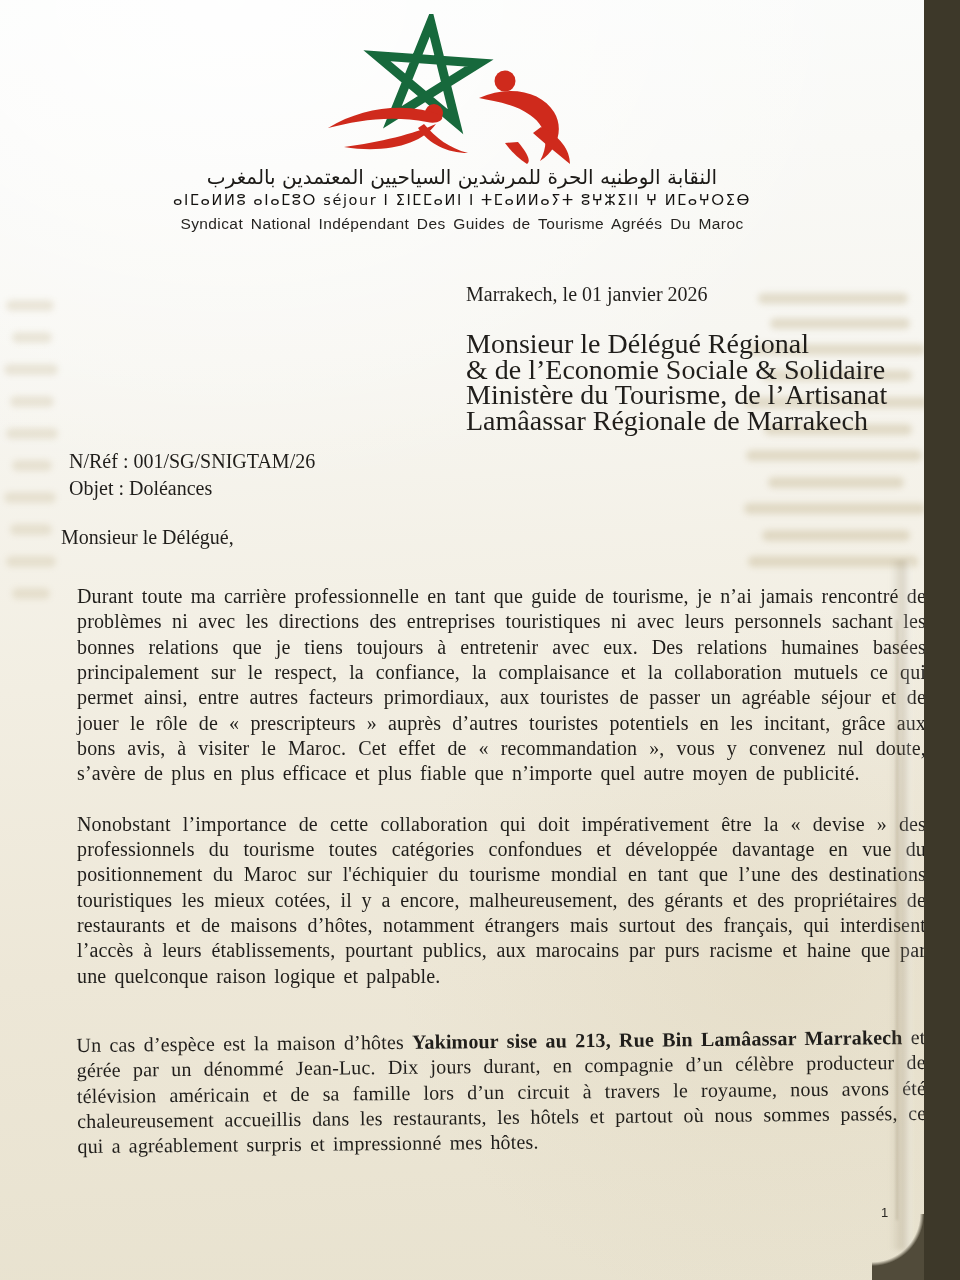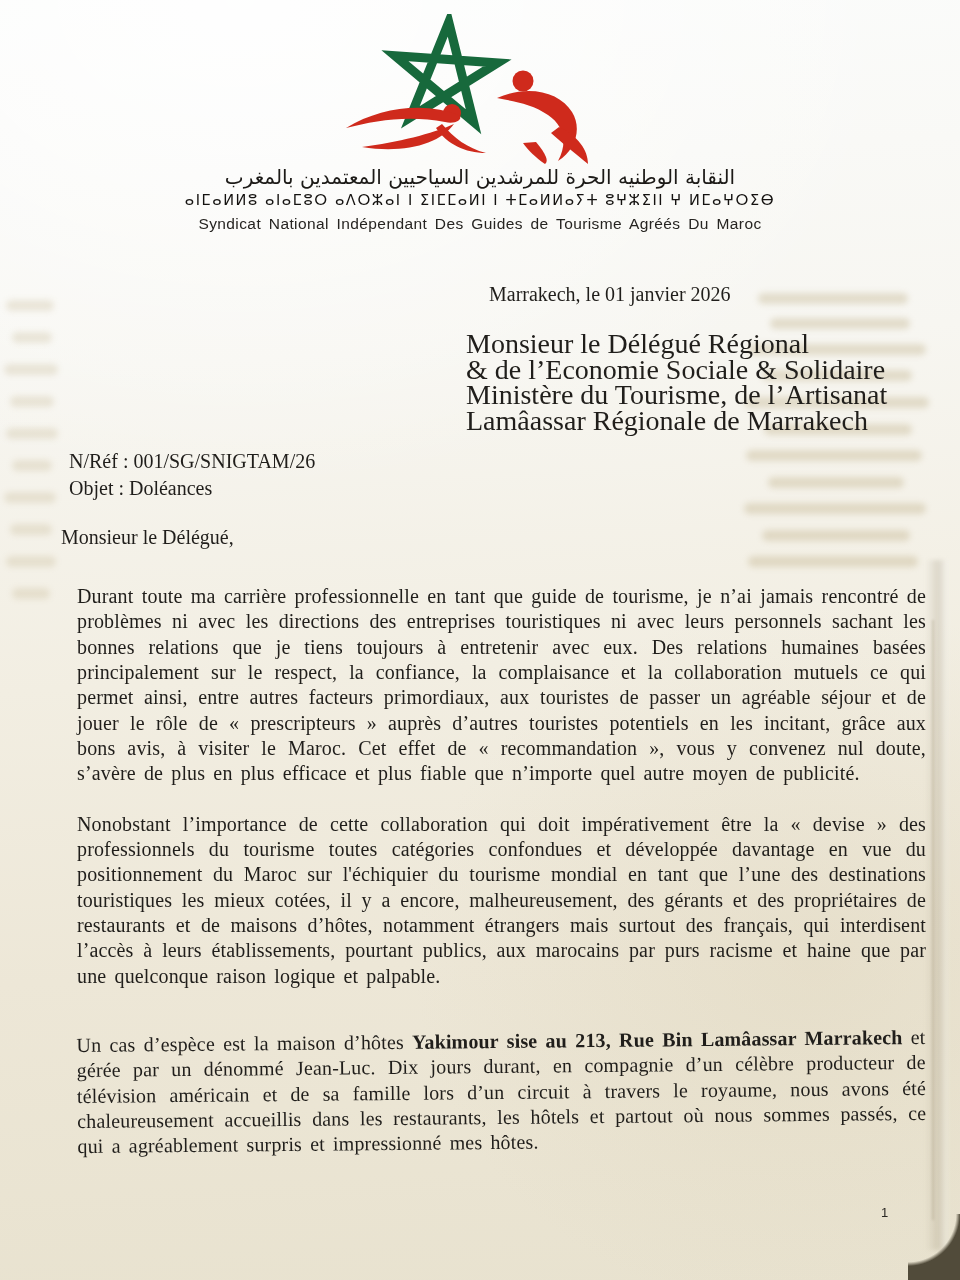--- a/index.html
+++ b/index.html
@@ -9,40 +9,39 @@
     font-family:"Liberation Serif", serif;
     overflow:hidden;
   }
   .page{
     position:relative;width:924px;height:1280px;overflow:hidden;
     background:
       radial-gradient(130% 70% at 25% 0%, rgba(255,255,255,0.85), rgba(255,255,255,0) 55%),
       radial-gradient(60% 40% at 85% 75%, rgba(210,198,165,0.25), rgba(210,198,165,0) 70%),
       linear-gradient(177deg,#fbfcfb 0%, #f7f6f1 28%, #f2eee2 52%, #ede7d7 74%, #e8e2cf 100%);
     color:#201e1b;
-    padding-left:36px;
   }
   
   .letterhead{position:absolute;top:14px;left:0;width:100%;text-align:center;}
   .logo{display:block;margin:0 auto;}
   .org-ar{
     font-family:"DejaVu Sans", sans-serif;
     font-size:20px;line-height:26px;color:#1c1a17;direction:rtl;
   }
   .org-tif{
     font-family:"DejaVu Sans", sans-serif;
     font-size:14.5px;line-height:21px;letter-spacing:1.6px;color:#141210;
   }
   .org-fr{
     font-family:Liberation Sans, sans-serif;
     font-size:15.5px;line-height:21px;letter-spacing:0.4px;word-spacing:3px;
     color:#262421;margin-top:2px;
   }
   
-  .dateline{position:absolute;left:466px;top:283px;font-size:20px;margin-left:23px;}
+  .dateline{position:absolute;left:466px;top:283px;font-size:20px;}
   .recipient{position:absolute;left:466px;top:331px;font-size:28px;line-height:25.6px;}
   .refblock{position:absolute;left:61px;top:448px;font-size:20px;line-height:26.5px;margin-left:8px;}
   .salutation{position:absolute;left:61px;top:526px;font-size:20px;}
   .body-text{
     position:absolute;left:57px;top:584px;width:849px;
     font-size:20px;line-height:25.35px;
     text-align:justify;text-align-last:left;
     word-spacing:3px;letter-spacing:0.15px;margin-left:20px;
   }
   .body-text p{margin:0 0 25px 0;}
@@ -116,21 +115,21 @@
       </g>
 
       <g fill="#cf2a1c">
         <circle cx="183" cy="67" r="10.5"></circle>
         <path d="M 157,84 C 188,70 220,78 232,98 C 242,114 236,136 218,147 C 228,128 224,112 208,101 C 193,90 172,87 157,84 Z"></path>
         <path d="M 219,113 C 238,122 248,136 248,150 C 236,140 221,128 211,119 Z"></path>
         <path d="M 196,128 C 206,140 209,147 205,150 C 196,144 188,136 183,129 Z"></path>
       </g>
     </svg>
     <div class="org-ar">النقابة الوطنيه الحرة للمرشدين السياحيين المعتمدين بالمغرب</div>
-    <div class="org-tif">ⴰⵏⵎⴰⵍⵍⵓ ⴰⵏⴰⵎⵓⵔ ⴰⴷⵔⵣⴰⵏ ⵏ ⵉⵏⵎⵎⴰⵍⵏ ⵏ ⵜⵎⴰⵍⵍⴰⵢⵜ ⵓⵖⵣⵉⵏⵏ ⵖ ⵍⵎⴰⵖⵔⵉⴱ</div>
+    <div class="org-tif">ⴰⵏⵎⴰⵍⵍⵓ ⴰⵏⴰⵎⵓⵔ séjour ⵏ ⵉⵏⵎⵎⴰⵍⵏ ⵏ ⵜⵎⴰⵍⵍⴰⵢⵜ ⵓⵖⵣⵉⵏⵏ ⵖ ⵍⵎⴰⵖⵔⵉⴱ</div>
     <div class="org-fr">Syndicat National Indépendant Des Guides de Tourisme Agréés Du Maroc</div>
   </header>
 
   <div class="dateline">Marrakech, le 01 janvier 2026</div>
 
   <div class="recipient" id="recipient">
       <div>Monsieur le Délégué Régional</div>
       <div>&amp; de l’Economie Sociale &amp; Solidaire</div>
       <div>Ministère du Tourisme, de l’Artisanat</div>
       <div>Lamâassar Régionale de Marrakech</div>

